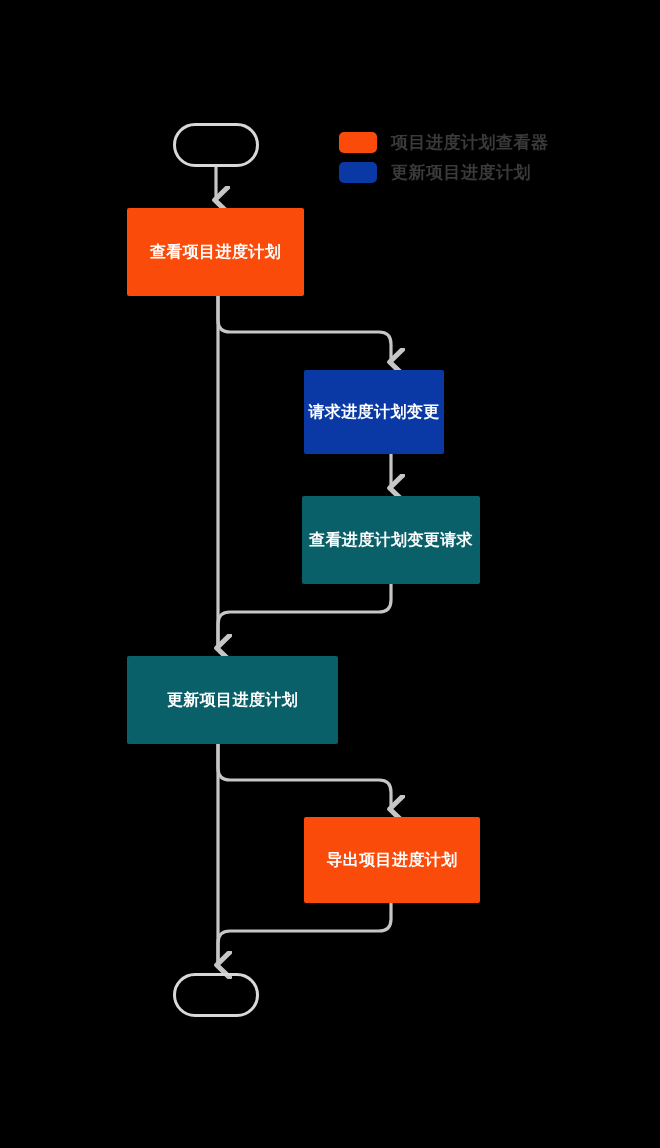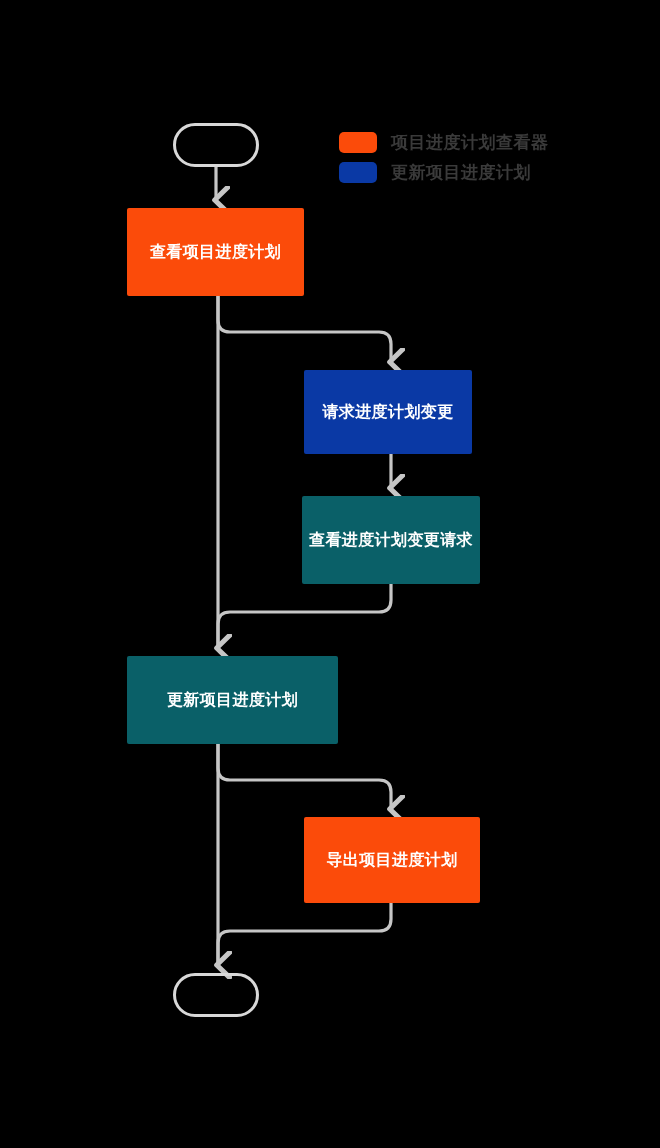--- a/index.html
+++ b/index.html
@@ -109,21 +109,21 @@
       <path d="M391,903 L391,919 Q391,931 379,931 L230,931 Q218,931 218,943 L218,964"></path>
     </g>
   </svg>
 
   <div class="terminal" style="left:173px; top:123px; width:86px; height:44px;"></div>
 
   <div class="node" style="left:127px; top:208px; width:177px; height:88px; background:#fb4b0a;">
     <span class="node-label">查看项目进度计划</span>
   </div>
 
-  <div class="node" style="left:304px; top:370px; width:168px; height:84px; background:#0a39a5;">
+  <div class="node" style="left:304px; top:370px; width:140px; height:84px; background:#0a39a5;">
     <span class="node-label">请求进度计划变更</span>
   </div>
 
   <div class="node" style="left:302px; top:496px; width:178px; height:88px; background:#0a6068;">
     <span class="node-label">查看进度计划变更请求</span>
   </div>
 
   <div class="node" style="left:127px; top:656px; width:211px; height:88px; background:#0a6068;">
     <span class="node-label">更新项目进度计划</span>
   </div>

